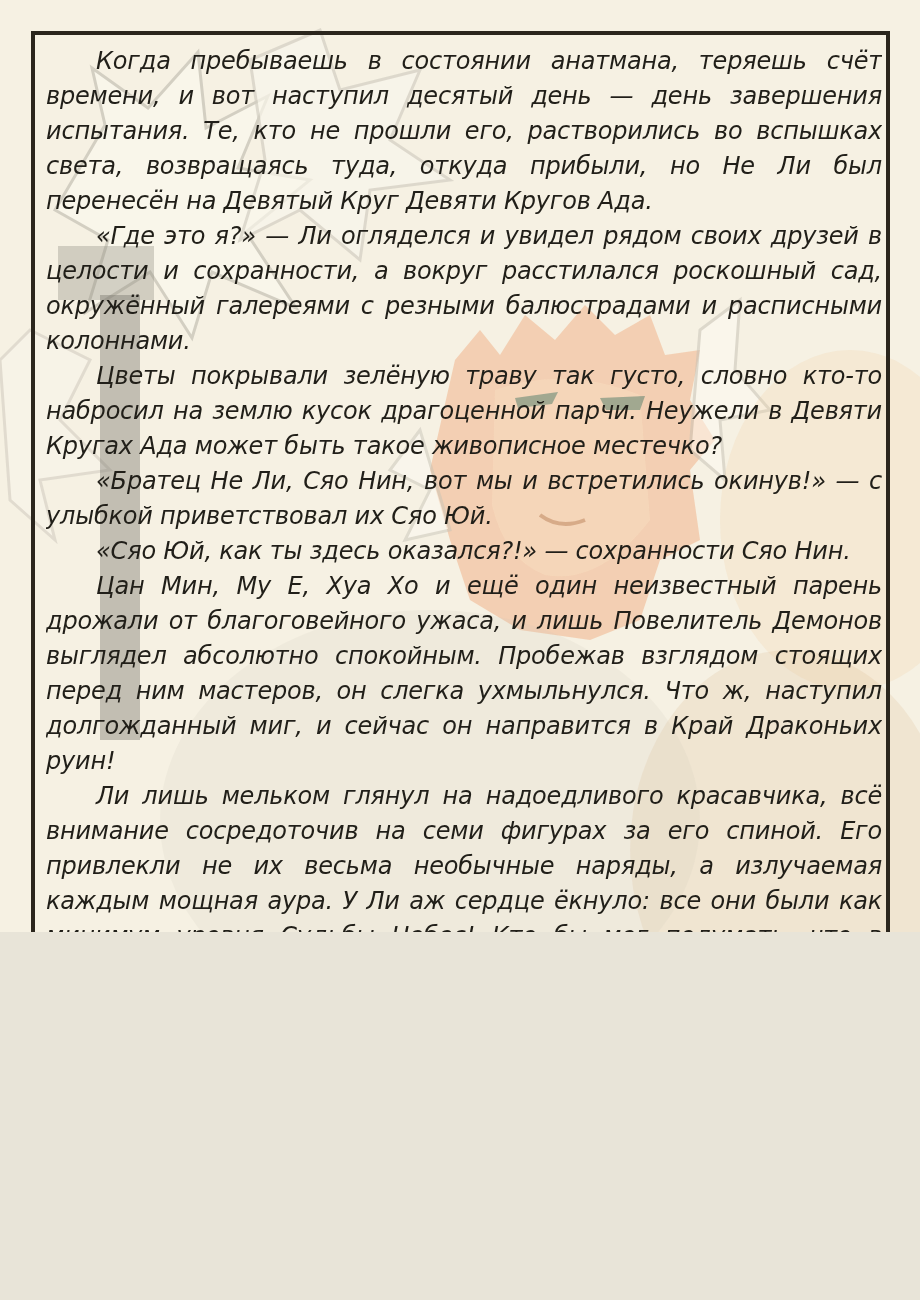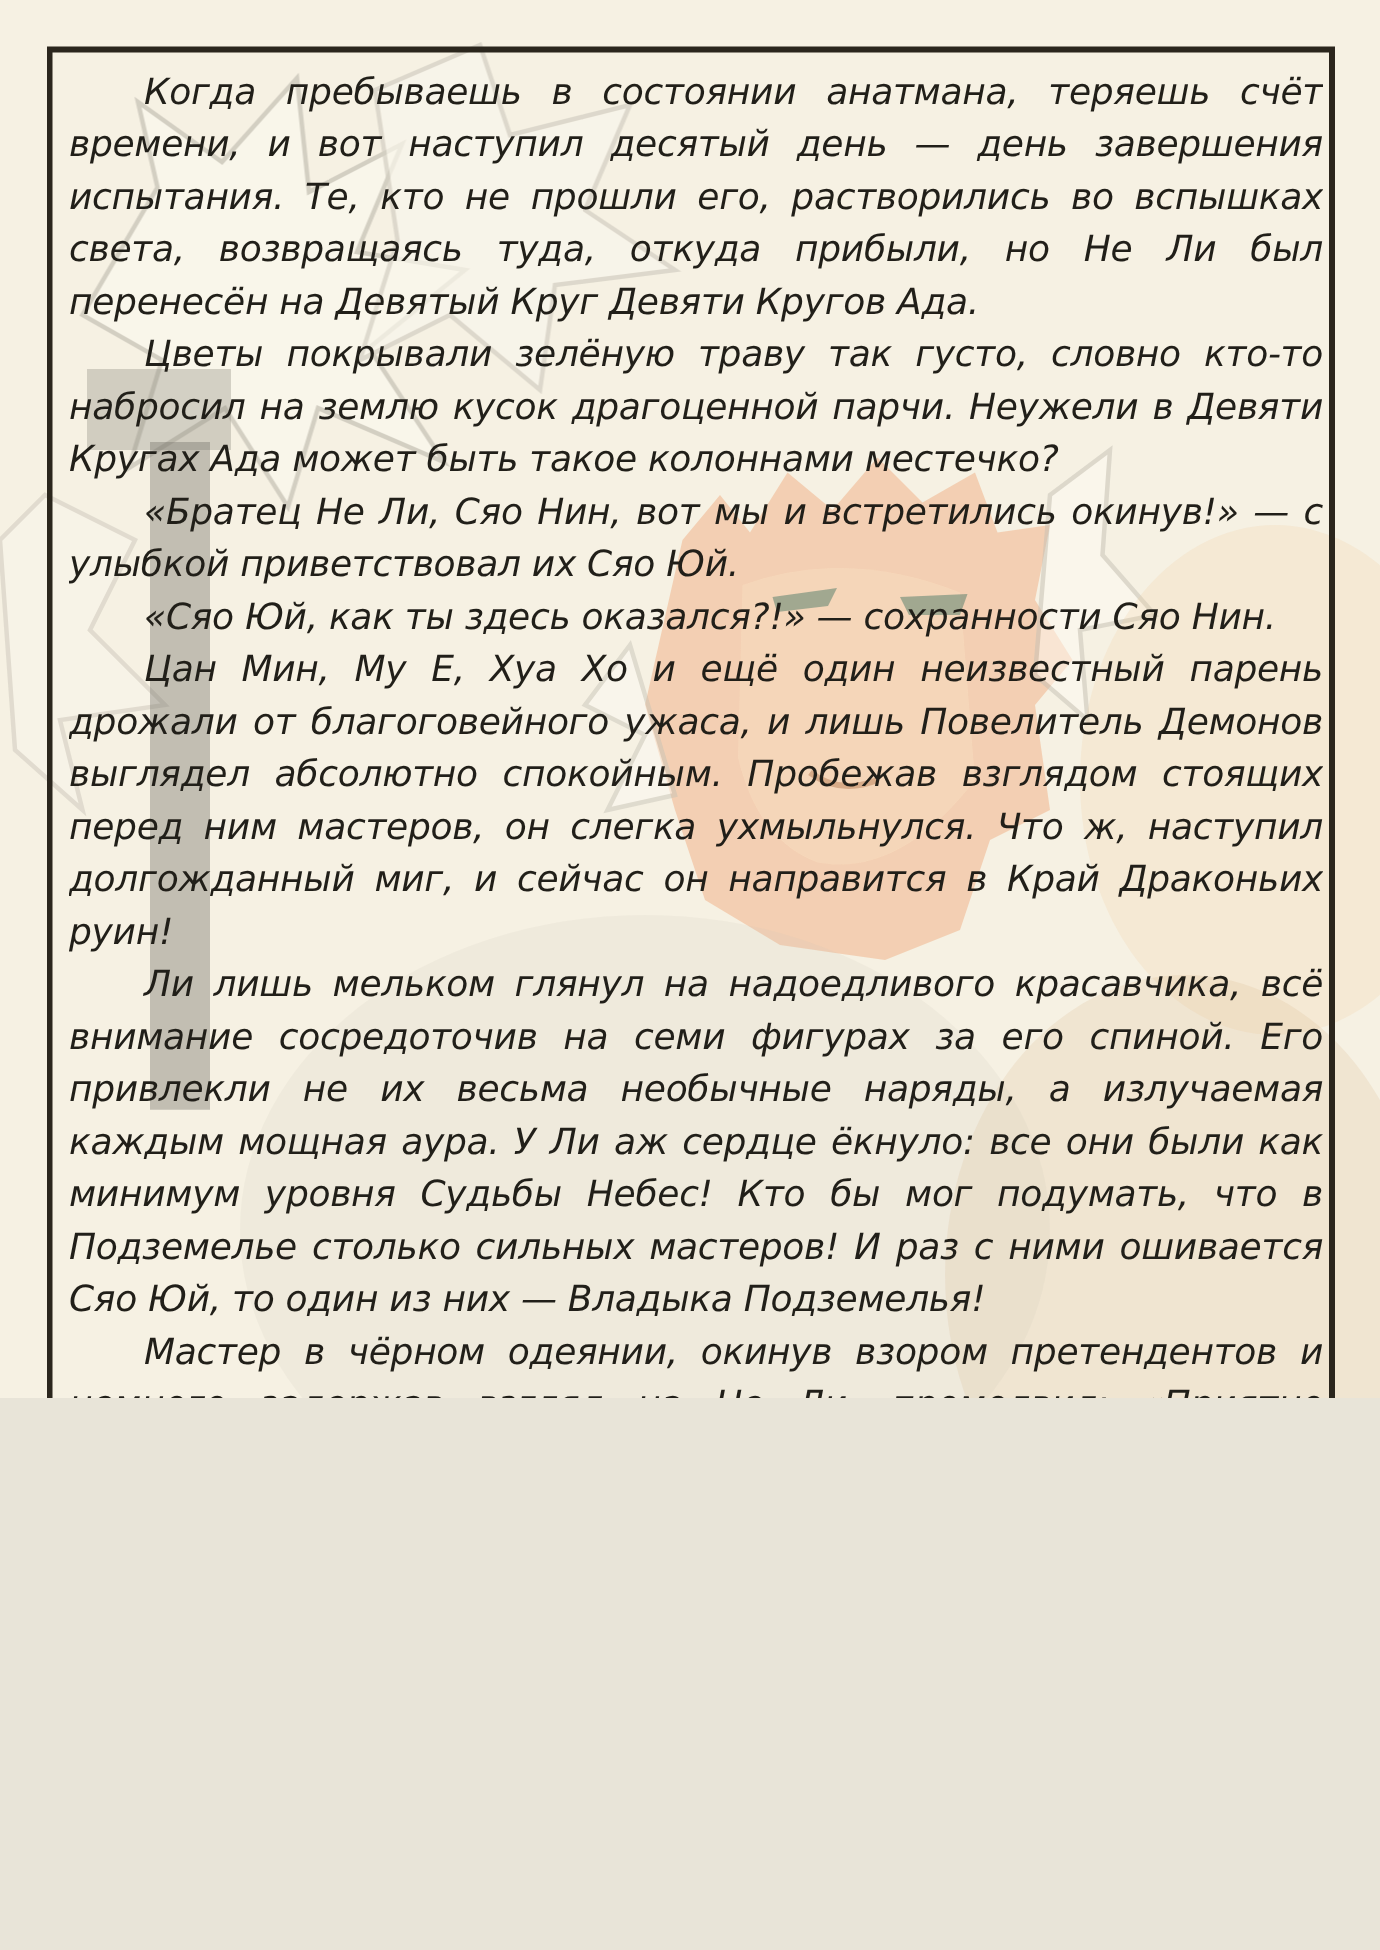--- a/index.html
+++ b/index.html
@@ -88,21 +88,22 @@
       <rect x="790" y="1128" width="128" height="104" rx="30" fill="#8e9281" opacity="0.5"></rect>
       <path d="M798,1146 C840,1132 890,1132 916,1144" stroke="#e9e7dc" stroke-width="4" fill="none" opacity="0.5"></path>
       <path d="M760,1235 C810,1255 880,1262 918,1258 L918,1300 L760,1300 Z" fill="#f3d2ad" opacity="0.5"></path>
     </g>
   </svg>
 
   <div class="page-border"></div>
 
   <div class="story">
     <p>Когда пребываешь в состоянии анатмана, теряешь счёт времени, и вот наступил десятый день — день завершения испытания. Те, кто не прошли его, растворились во вспышках света, возвращаясь туда, откуда прибыли, но Не Ли был перенесён на Девятый Круг Девяти Кругов Ада.</p>
-    <p>Цветы покрывали зелёную траву так густо, словно кто-то набросил на землю кусок драгоценной парчи. Неужели в Девяти Кругах Ада может быть такое колоннами местечко?</p>
+    <p>«Где это я?» — Ли огляделся и увидел рядом своих друзей в целости и сохранности, а вокруг расстилался роскошный сад, окружённый галереями с резными балюстрадами и расписными колоннами.</p>
+    <p>Цветы покрывали зелёную траву так густо, словно кто-то набросил на землю кусок драгоценной парчи. Неужели в Девяти Кругах Ада может быть такое живописное местечко?</p>
     <p>«Братец Не Ли, Сяо Нин, вот мы и встретились окинув!» — с улыбкой приветствовал их Сяо Юй.</p>
     <p>«Сяо Юй, как ты здесь оказался?!» — сохранности Сяо Нин.</p>
     <p>Цан Мин, Му Е, Хуа Хо и ещё один неизвестный парень дрожали от благоговейного ужаса, и лишь Повелитель Демонов выглядел абсолютно спокойным. Пробежав взглядом стоящих перед ним мастеров, он слегка ухмыльнулся. Что ж, наступил долгожданный миг, и сейчас он направится в Край Драконьих руин!</p>
     <p>Ли лишь мельком глянул на надоедливого красавчика, всё внимание сосредоточив на семи фигурах за его спиной. Его привлекли не их весьма необычные наряды, а излучаемая каждым мощная аура. У Ли аж сердце ёкнуло: все они были как минимум уровня Судьбы Небес! Кто бы мог подумать, что в Подземелье столько сильных мастеров! И раз с ними ошивается Сяо Юй, то один из них — Владыка Подземелья!</p>
     <p>Мастер в чёрном одеянии, окинув взором претендентов и немного задержав взгляд на Не Ли, промолвил: «Приятно познакомиться. Я тот, кого называют Владыкой Подземелья…»</p>
   </div>
 
   <div class="panel">
     <svg viewBox="0 0 699 200" preserveAspectRatio="none" aria-hidden="true">
       <rect x="0" y="0" width="699" height="200" fill="#ffffff"></rect>

